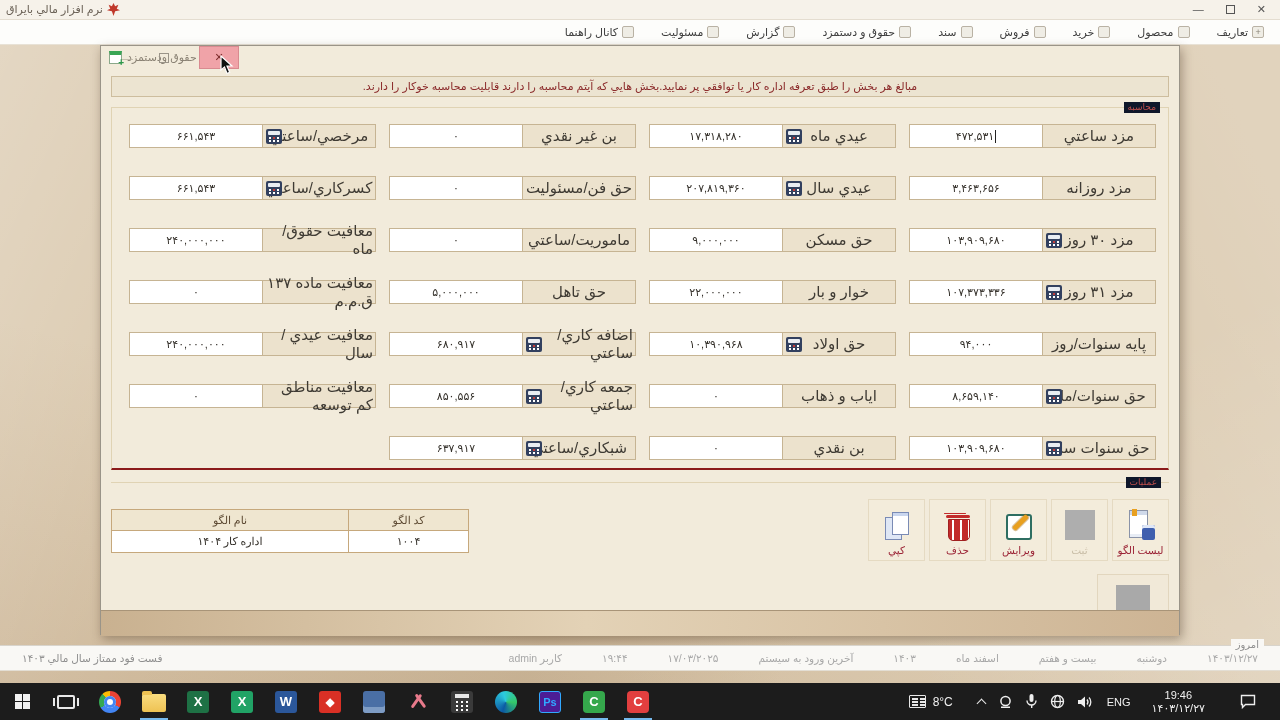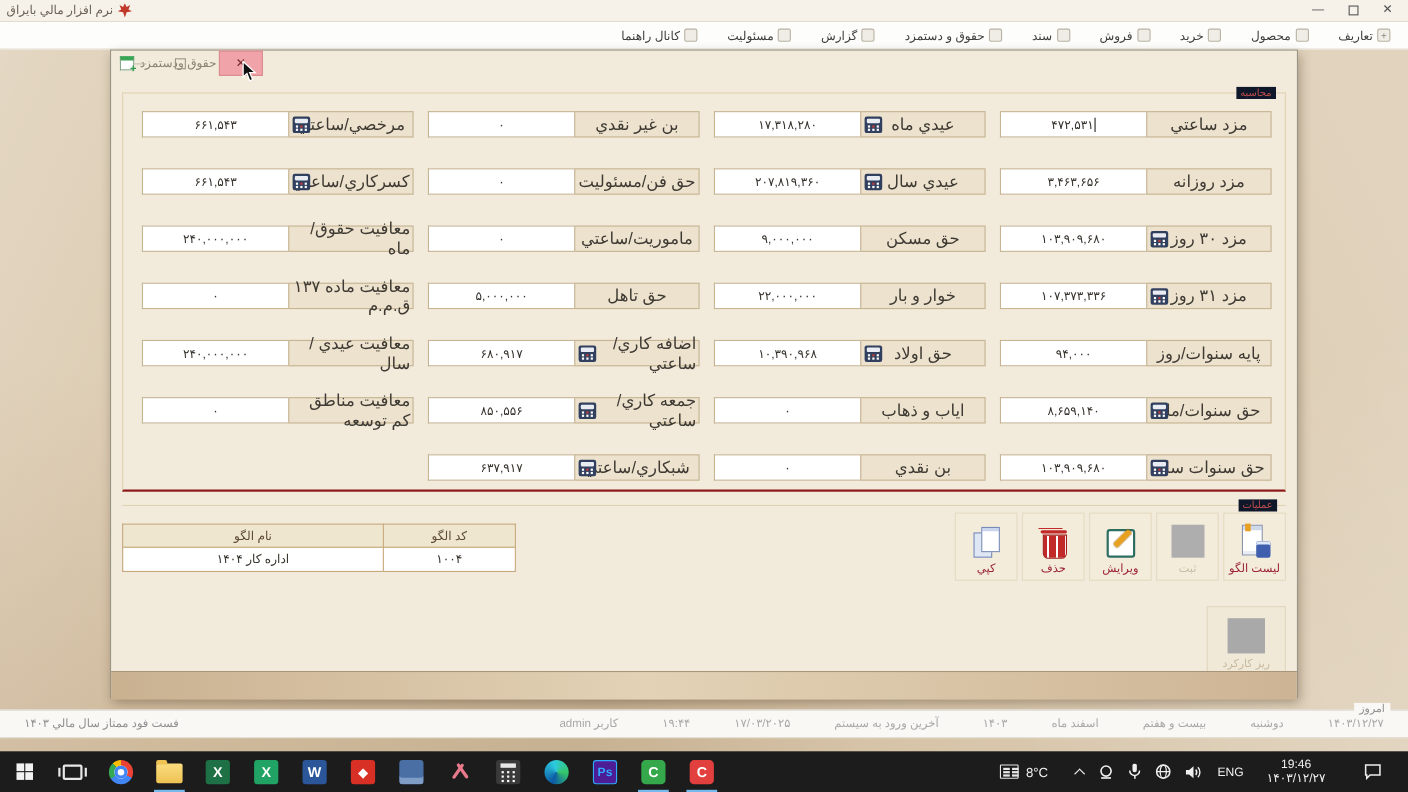--- a/index.html
+++ b/index.html
@@ -63,21 +63,21 @@
   .cell-label { width:114px; background:#ece2cd; border:1px solid #c6b493; display:flex; align-items:center;
     justify-content:center; font-size:15px; color:#3e3a33; position:relative; padding:0 2px; }
   .cell-value { width:133px; background:#fff; border:1px solid #c6b493; border-right:none; display:flex;
     align-items:center; justify-content:center; font-size:11px; color:#34302a; direction:ltr; }
   .calc-ic { position:absolute; left:3px; top:4px; width:16px; height:15px; background:#32405f; border-radius:2px; }
   .calc-ic::before { content:""; position:absolute; left:2px; top:2px; right:2px; height:4px; background:#e9edf3; border-radius:1px; }
   .calc-ic::after { content:""; position:absolute; left:3px; top:8px; width:2px; height:2px; background:#fff;
     box-shadow:4px 0 0 #c23b3b, 8px 0 0 #fff, 0 3px 0 #fff, 4px 3px 0 #fff, 8px 3px 0 #fff; }
   .caret { display:inline-block; width:1px; height:13px; background:#222; margin-left:1px; }
 
-  .ops-group { margin-top:12px; border-top:1px solid #e0d3b4; padding-top:6px; height:84px; }
+  .ops-group { margin-top:12px; border-top:1px solid #e0d3b4; padding-top:16px; height:84px;font-family:Liberation Serif, serif; }
   .ops-row { display:flex; justify-content:space-between; align-items:flex-start; direction:rtl; }
   .btn-row { display:flex; gap:4px; direction:rtl; }
   .op-btn { width:57px; height:62px; background:#f3ecdb; border:1px solid #e5dac2; display:flex;
     flex-direction:column; align-items:center; justify-content:flex-end; padding-bottom:4px; cursor:default; }
   .op-label { font-size:10.5px; color:#9b2335; }
   .op-btn.disabled .op-label { color:#c8bda6; }
   .op-ic { display:block; margin-bottom:4px; }
 
   .ic-list { position:relative; width:28px; height:30px; }
   .ic-list::before { content:""; position:absolute; left:2px; top:0; width:17px; height:26px; background:#fff;
@@ -241,20 +241,21 @@
         <span class="dlg-max"></span>
         <span class="dlg-close">✕
           <svg class="cursor-arrow" width="14" height="20" viewBox="0 0 14 20">
             <polygon points="1,1 1,15 4.5,12 7,18.5 9.7,17.3 7,11 12,11" fill="#111" stroke="#fff" stroke-width="1.2"></polygon>
           </svg>
         </span>
       </div>
     </div>
 
     <div class="dlg-body">
+      <div class="infobar">مبالغ هر بخش را طبق تعرفه اداره كار يا توافقي پر نماييد.بخش هايي كه آيتم محاسبه را دارند قابليت محاسبه خوكار را دارند.</div>
 
       <div class="group calc-group">
         <span class="legend">محاسبه</span>
         <div class="grid" id="fields-grid">
             <div class="grid-col">
               <div class="cell">
                 <div class="cell-label">
                   <span>مزد ساعتي</span>
                 </div>
                 <div class="cell-value">۴۷۲,۵۳۱<span class="caret"></span></div>

